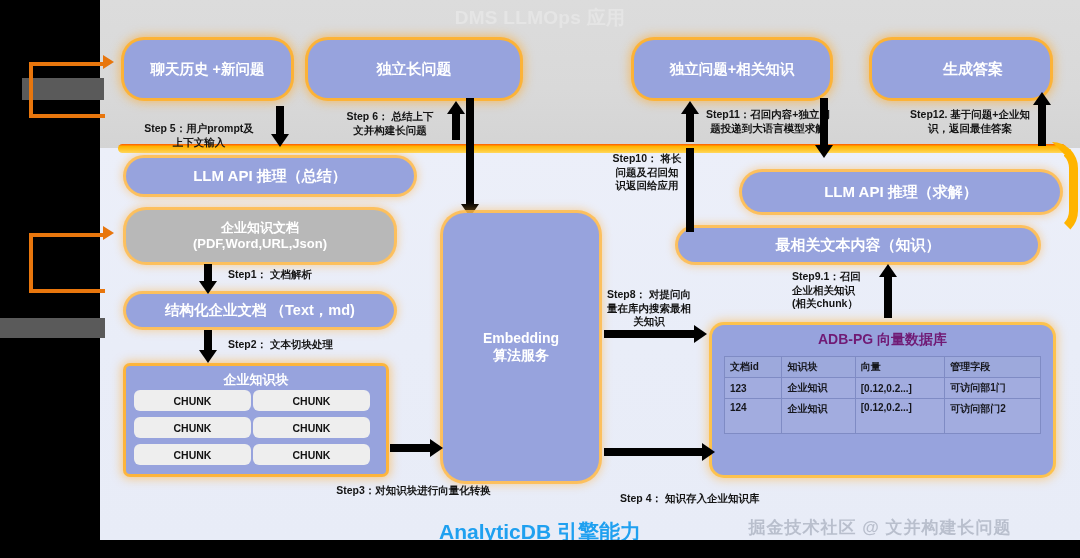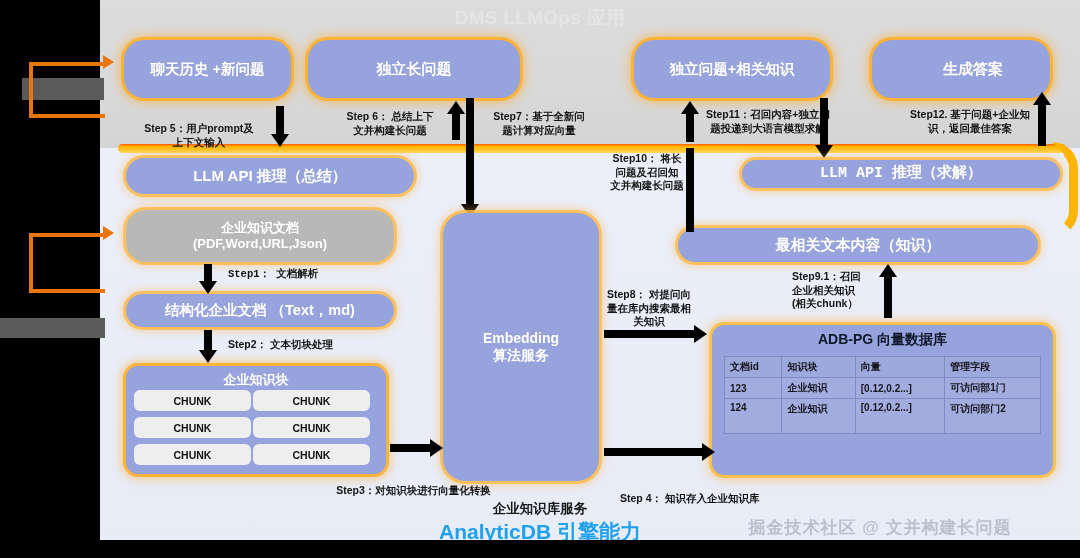--- a/index.html
+++ b/index.html
@@ -70,21 +70,21 @@
     position:absolute;left:330px;top:518px;width:420px;text-align:center;
     color:#1fa0f0;font-size:21px;font-weight:700;
   }
   #watermark{
     position:absolute;left:690px;top:516px;width:380px;text-align:center;
     color:#b9bfcd;font-size:17px;font-weight:700;letter-spacing:1px;
   }
   
   #chunkbox{
     position:absolute;left:126px;top:366px;width:260px;height:108px;
-    background:#97a3dd;border-radius:12px;
+    background:#97a3dd;border-radius:4px;
     box-shadow:0 0 0 3px rgba(255,175,40,.85),0 0 10px 5px rgba(255,170,40,.5);
   }
   #chunk-title{
     position:absolute;left:0;top:5px;width:100%;text-align:center;
     color:#fff;font-weight:700;font-size:13px;
   }
   .chunk-grid{
     position:absolute;left:8px;top:24px;width:244px;display:flex;flex-wrap:wrap;
     gap:6px 2px;
   }
@@ -92,21 +92,21 @@
     width:117px;height:21px;background:#eeeeee;border-radius:6px;color:#111;
     font-size:10.5px;font-weight:700;display:flex;align-items:center;justify-content:center;
   }
   
   #dbbox{
     position:absolute;left:712px;top:325px;width:341px;height:150px;
     background:#97a3dd;border-radius:12px;
     box-shadow:0 0 0 3px rgba(255,190,60,.85),0 0 10px 5px rgba(255,180,60,.5);
   }
   #db-title{
-    position:absolute;left:0;top:6px;width:100%;text-align:center;color:#0f172a;
+    position:absolute;left:0;top:6px;width:100%;text-align:center;color:#701a75;
     font-weight:700;font-size:14px;
   }
   table.db{
     position:absolute;left:12px;top:31px;width:317px;border-collapse:collapse;
     font-size:10px;color:#15161c;
   }
   table.db th,table.db td{
     border:1px solid #7f8bc4;padding:3px 5px;text-align:left;font-weight:700;
     background:rgba(171,181,224,.55);
   }
@@ -145,22 +145,20 @@
   <div class="node" style="left:872px;top:40px;width:178px;height:58px;font-size:15px;padding-left:24px;">生成答案</div>
 
   <div class="divider">
     <div class="divider-cap"></div>
   </div>
 
   <div class="step" style="left:124px;top:122px;width:150px;">Step 5：用户prompt及
 上下文输入</div>
   <div class="step" style="left:320px;top:110px;width:140px;">Step 6： 总结上下
 文并构建长问题</div>
-  <div class="step" style="left:480px;top:110px;width:118px;">Step7：基于全新问
-题计算对应向量</div>
   <div class="step" style="left:688px;top:108px;width:160px;">Step11：召回内容+独立问
 题投递到大语言模型求解</div>
   <div class="step" style="left:890px;top:108px;width:160px;">Step12. 基于问题+企业知
 识，返回最佳答案</div>
 
   <div class="arrow" style="left:276px;top:106px;width:8px;height:30px;"></div>
   <div class="arrow-head ah-down" style="left:271px;top:134px;"></div>
 
   <div class="arrow" style="left:452px;top:112px;width:8px;height:28px;"></div>
   <div class="arrow-head ah-up" style="left:447px;top:101px;"></div>
@@ -180,21 +178,21 @@
   <div class="node flat" style="left:126px;top:158px;width:288px;height:36px;font-size:15px;">LLM API 推理（总结）</div>
 
   <div class="node gray flat" style="left:126px;top:210px;width:268px;height:52px;font-size:13px;white-space:pre-line;">企业知识文档
 (PDF,Word,URL,Json)</div>
 
   <div class="node flat" style="left:126px;top:294px;width:268px;height:33px;font-size:14.5px;">结构化企业文档 （Text，md)</div>
 
   <div class="node flat" style="left:443px;top:213px;width:156px;height:268px;font-size:14px;white-space:pre-line;border-radius:22px;">Embedding
 算法服务</div>
 
-  <div class="node flat" style="left:742px;top:160px;width:318px;height:28px;font-size:15px;font-family:Liberation Mono, monospace;">LLM API 推理（求解）</div>
+  <div class="node flat" style="left:742px;top:172px;width:318px;height:40px;font-size:15px;">LLM API 推理（求解）</div>
 
   <div class="node flat" style="left:678px;top:228px;width:360px;height:34px;font-size:15px;">最相关文本内容（知识）</div>
 
   <div id="chunkbox">
     <div id="chunk-title">企业知识块</div>
     <div class="chunk-grid">
       <div class="chunk">CHUNK</div>
       <div class="chunk">CHUNK</div>
       <div class="chunk">CHUNK</div>
       <div class="chunk">CHUNK</div>
@@ -224,33 +222,33 @@
         <tr class="tall">
           <td>124</td>
           <td>企业知识</td>
           <td>[0.12,0.2...]</td>
           <td>可访问部门2</td>
         </tr>
       </tbody>
     </table>
   </div>
 
-  <div class="step" style="left:228px;top:268px;width:160px;text-align:left;font-family:Liberation Mono, monospace;">Step1：  文档解析</div>
+  <div class="step" style="left:228px;top:268px;width:160px;text-align:left;">Step1：  文档解析</div>
   <div class="step" style="left:228px;top:338px;width:180px;text-align:left;">Step2：  文本切块处理</div>
   <div class="step" style="left:306px;top:484px;width:215px;text-align:center;">Step3：对知识块进行向量化转换</div>
   <div class="step" style="left:620px;top:484px;width:220px;text-align:left;margin-top:8px;">Step 4：  知识存入企业知识库</div>
   <div class="step" style="left:600px;top:288px;width:98px;">Step8： 对提问向
 量在库内搜索最相
 关知识</div>
   <div class="step" style="left:792px;top:270px;width:108px;text-align:left;">Step9.1：召回
 企业相关知识
 (相关chunk）</div>
   <div class="step" style="left:604px;top:152px;width:86px;">Step10： 将长
 问题及召回知
-文并构建长问题</div>
+识返回给应用</div>
 
   <div class="arrow" style="left:204px;top:264px;width:8px;height:20px;"></div>
   <div class="arrow-head ah-down" style="left:199px;top:281px;"></div>
 
   <div class="arrow" style="left:204px;top:330px;width:8px;height:22px;"></div>
   <div class="arrow-head ah-down" style="left:199px;top:350px;"></div>
 
   <div class="arrow" style="left:390px;top:444px;width:42px;height:8px;"></div>
   <div class="arrow-head ah-right" style="left:430px;top:439px;"></div>
 
@@ -258,18 +256,17 @@
   <div class="arrow-head ah-right" style="left:694px;top:325px;"></div>
 
   <div class="arrow" style="left:604px;top:448px;width:100px;height:8px;"></div>
   <div class="arrow-head ah-right" style="left:702px;top:443px;"></div>
 
   <div class="arrow" style="left:884px;top:274px;width:8px;height:44px;"></div>
   <div class="arrow-head ah-up" style="left:879px;top:264px;"></div>
 
   <div class="arrow" style="left:686px;top:148px;width:8px;height:84px;"></div>
 
-  <div id="svc-label">企业知识库服务</div>
   <div id="svc-brand">AnalyticDB 引擎能力</div>
   <div id="watermark">掘金技术社区 @ 文并构建长问题</div>
 
   <div class="band-bottom-black"></div>
 </div>
 
 </body></html>

